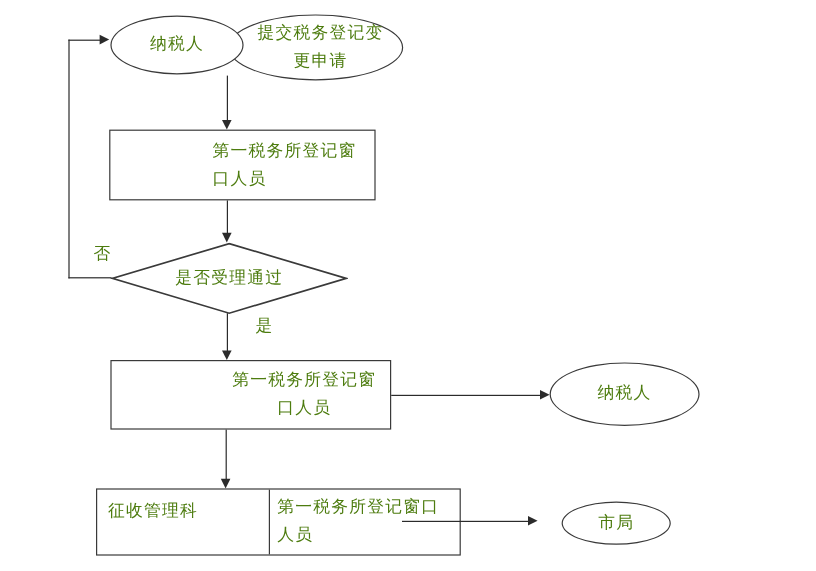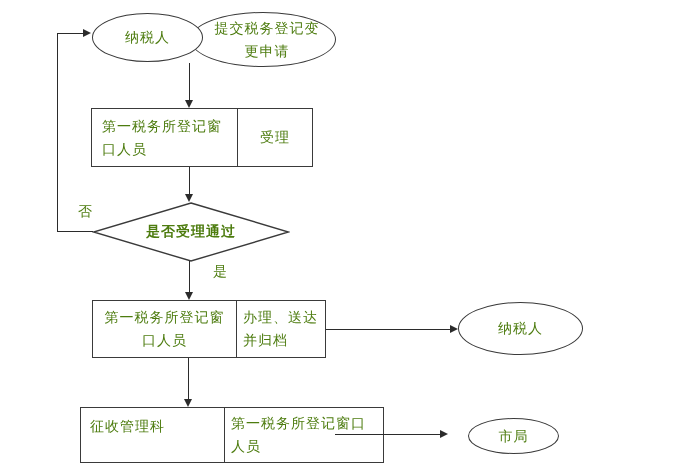--- a/index.html
+++ b/index.html
@@ -51,21 +51,21 @@
   #rect2 .c1 { flex: 0 0 143px; padding: 0 8px; justify-content: center; text-align: center; }
   #rect2 .c2 { padding: 0 6px; }
   #rect3 { left: 80px; top: 407px; width: 304px; height: 56px; }
   #rect3 .c1 { flex: 0 0 143px; padding: 7px 0 0 9px; align-items: flex-start; }
   #rect3 .c2 { padding: 0 6px; }
 
   #diamond { position: absolute; left: 92px; top: 202px; width: 198px; height: 60px; }
   #diamond svg { position: absolute; left: 0; top: 0; }
   #diamond .dtext {
     position: absolute; left: 0; top: 0; width: 100%; height: 100%;
-    display: flex; align-items: center; justify-content: center; font-weight: bold;
+    display: flex; align-items: center; justify-content: center;
   }
 
   .edge-label { position: absolute; font-size: 14px; }
   #lbl-no  { left: 78px;  top: 203px; }
   #lbl-yes { left: 213px; top: 263px; }
 
   
   .ln { position: absolute; background: #2b2b2b; }
   .v  { width: 1.4px; }
   .h  { height: 1.4px; }
@@ -105,35 +105,33 @@
 
   <div class="ellipse" id="el-submit">
     <span class="wrap">提交税务登记变更申请</span>
   </div>
   <div class="ellipse" id="el-taxpayer-top">
     <span>纳税人</span>
   </div>
 
   <div class="rect" id="rect1">
     <div class="cell c1">第一税务所登记窗口人员</div>
-    <div class="cell c2">受理</div>
   </div>
 
   <div id="diamond">
     <svg width="198" height="60" viewBox="0 0 198 60">
       <polygon points="99,1 196.5,30 99,59 1.5,30" fill="#ffffff" stroke="#3a3a3a" stroke-width="1.4"></polygon>
     </svg>
     <div class="dtext">是否受理通过</div>
   </div>
   <div class="edge-label" id="lbl-no">否</div>
   <div class="edge-label" id="lbl-yes">是</div>
 
   <div class="rect" id="rect2">
     <div class="cell c1">第一税务所登记窗口人员</div>
-    <div class="cell c2">办理、送达并归档</div>
   </div>
 
   <div class="ellipse" id="el-taxpayer-right">
     <span>纳税人</span>
   </div>
 
   <div class="rect" id="rect3">
     <div class="cell c1">征收管理科</div>
     <div class="cell c2">第一税务所登记窗口人员</div>
   </div>

